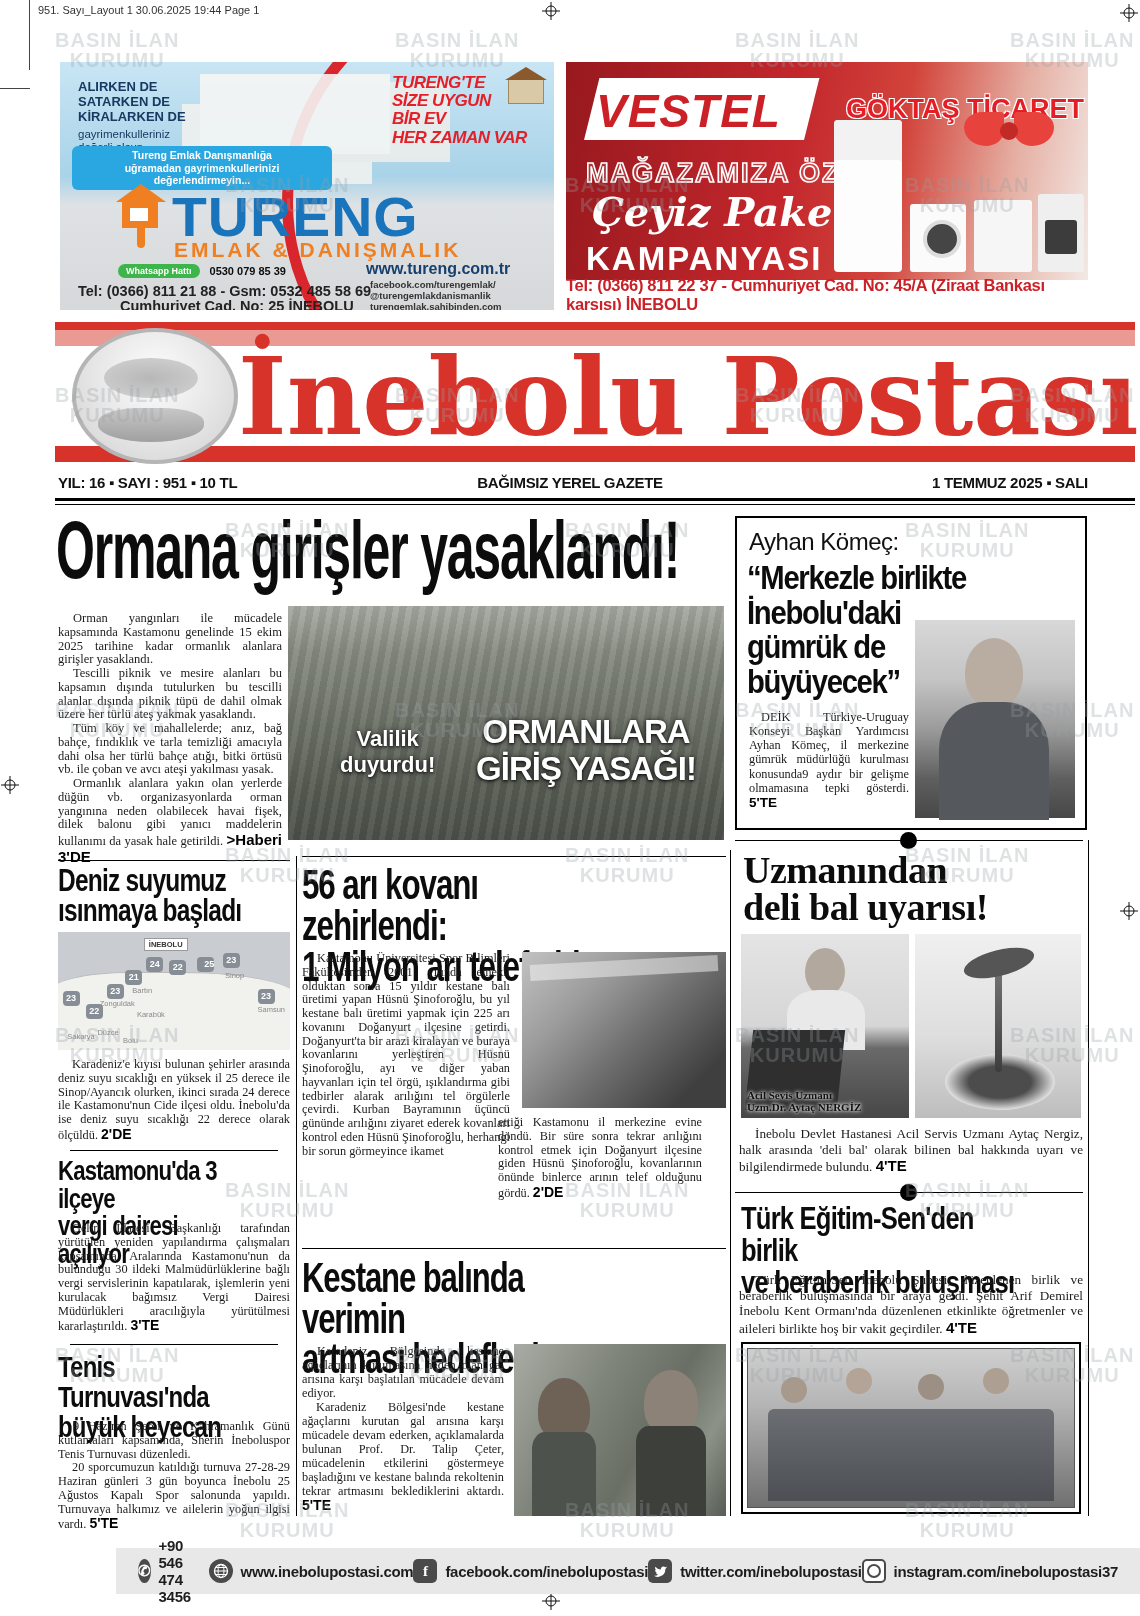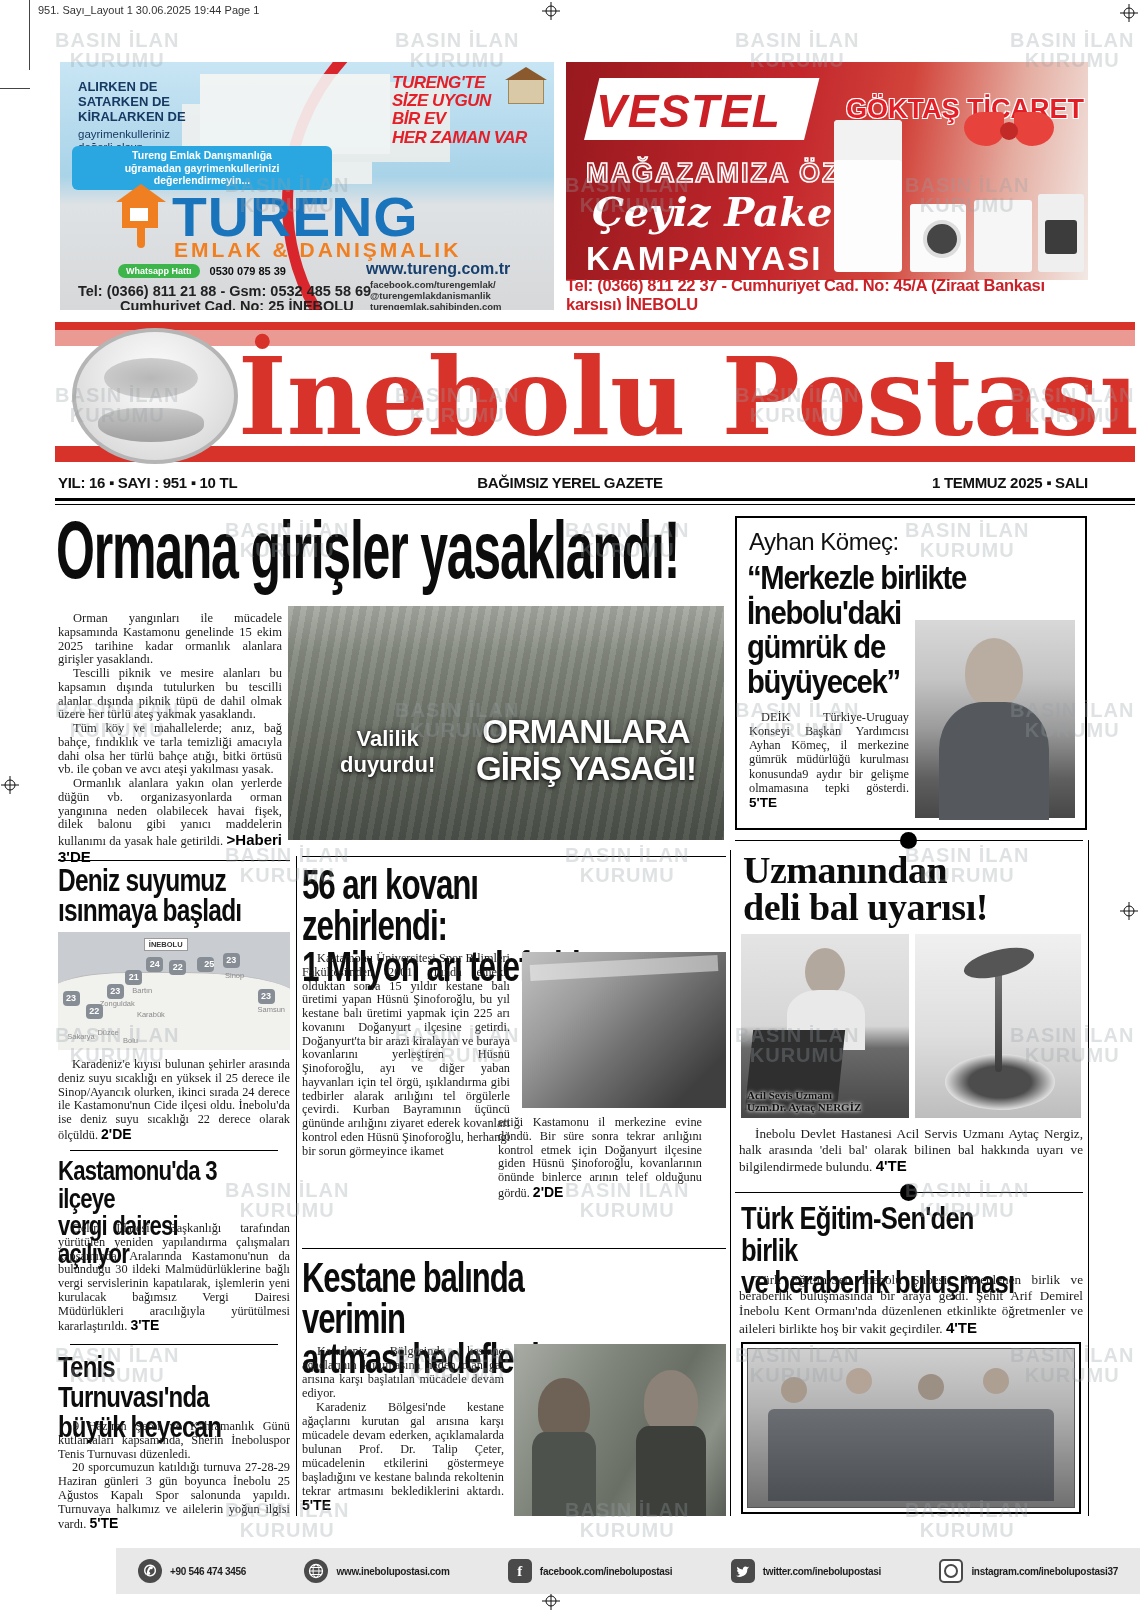--- a/index.html
+++ b/index.html
@@ -28,21 +28,21 @@
   .map{position:absolute;background:#c9cdd2;overflow:hidden;}
   .map .land{position:absolute;left:-4%;right:-4%;top:34%;bottom:0;background:#f1f1ee;
              border-radius:32% 46% 0 0 / 26% 34% 0 0;border-top:1px solid #bbb;}
   .badge{position:absolute;width:17px;height:15px;background:#878d95;border-radius:4px;color:#fff;
          font-size:9px;font-weight:700;text-align:center;line-height:15px;}
   .city{position:absolute;font-size:7.5px;color:#8a8a8a;}
   .inb{position:absolute;background:#fff;border:1px solid #9a9a9a;font-size:7.5px;font-weight:700;
        color:#333;padding:1px 4px;}
   .ovl{color:#fff;font-weight:700;text-shadow:0 1px 3px rgba(0,0,0,.85),0 0 6px rgba(0,0,0,.6);}
   .fitem{display:flex;align-items:center;gap:8px;}
-  .ftext{font-weight:700;font-size:10px;letter-spacing:-.3px;color:#1d1d1d;}
+  .ftext{font-weight:700;font-size:15px;letter-spacing:-.3px;color:#1d1d1d;}
   .fic{width:24px;height:24px;border-radius:5px;background:#4a4a4a;color:#fff;display:flex;
        align-items:center;justify-content:center;font-weight:700;font-size:15px;
        font-family:"Liberation Serif",serif;}
   .fic.round{border-radius:50%;}
 </style>
 </head>
 <body>
 
 <div id="page">
 

